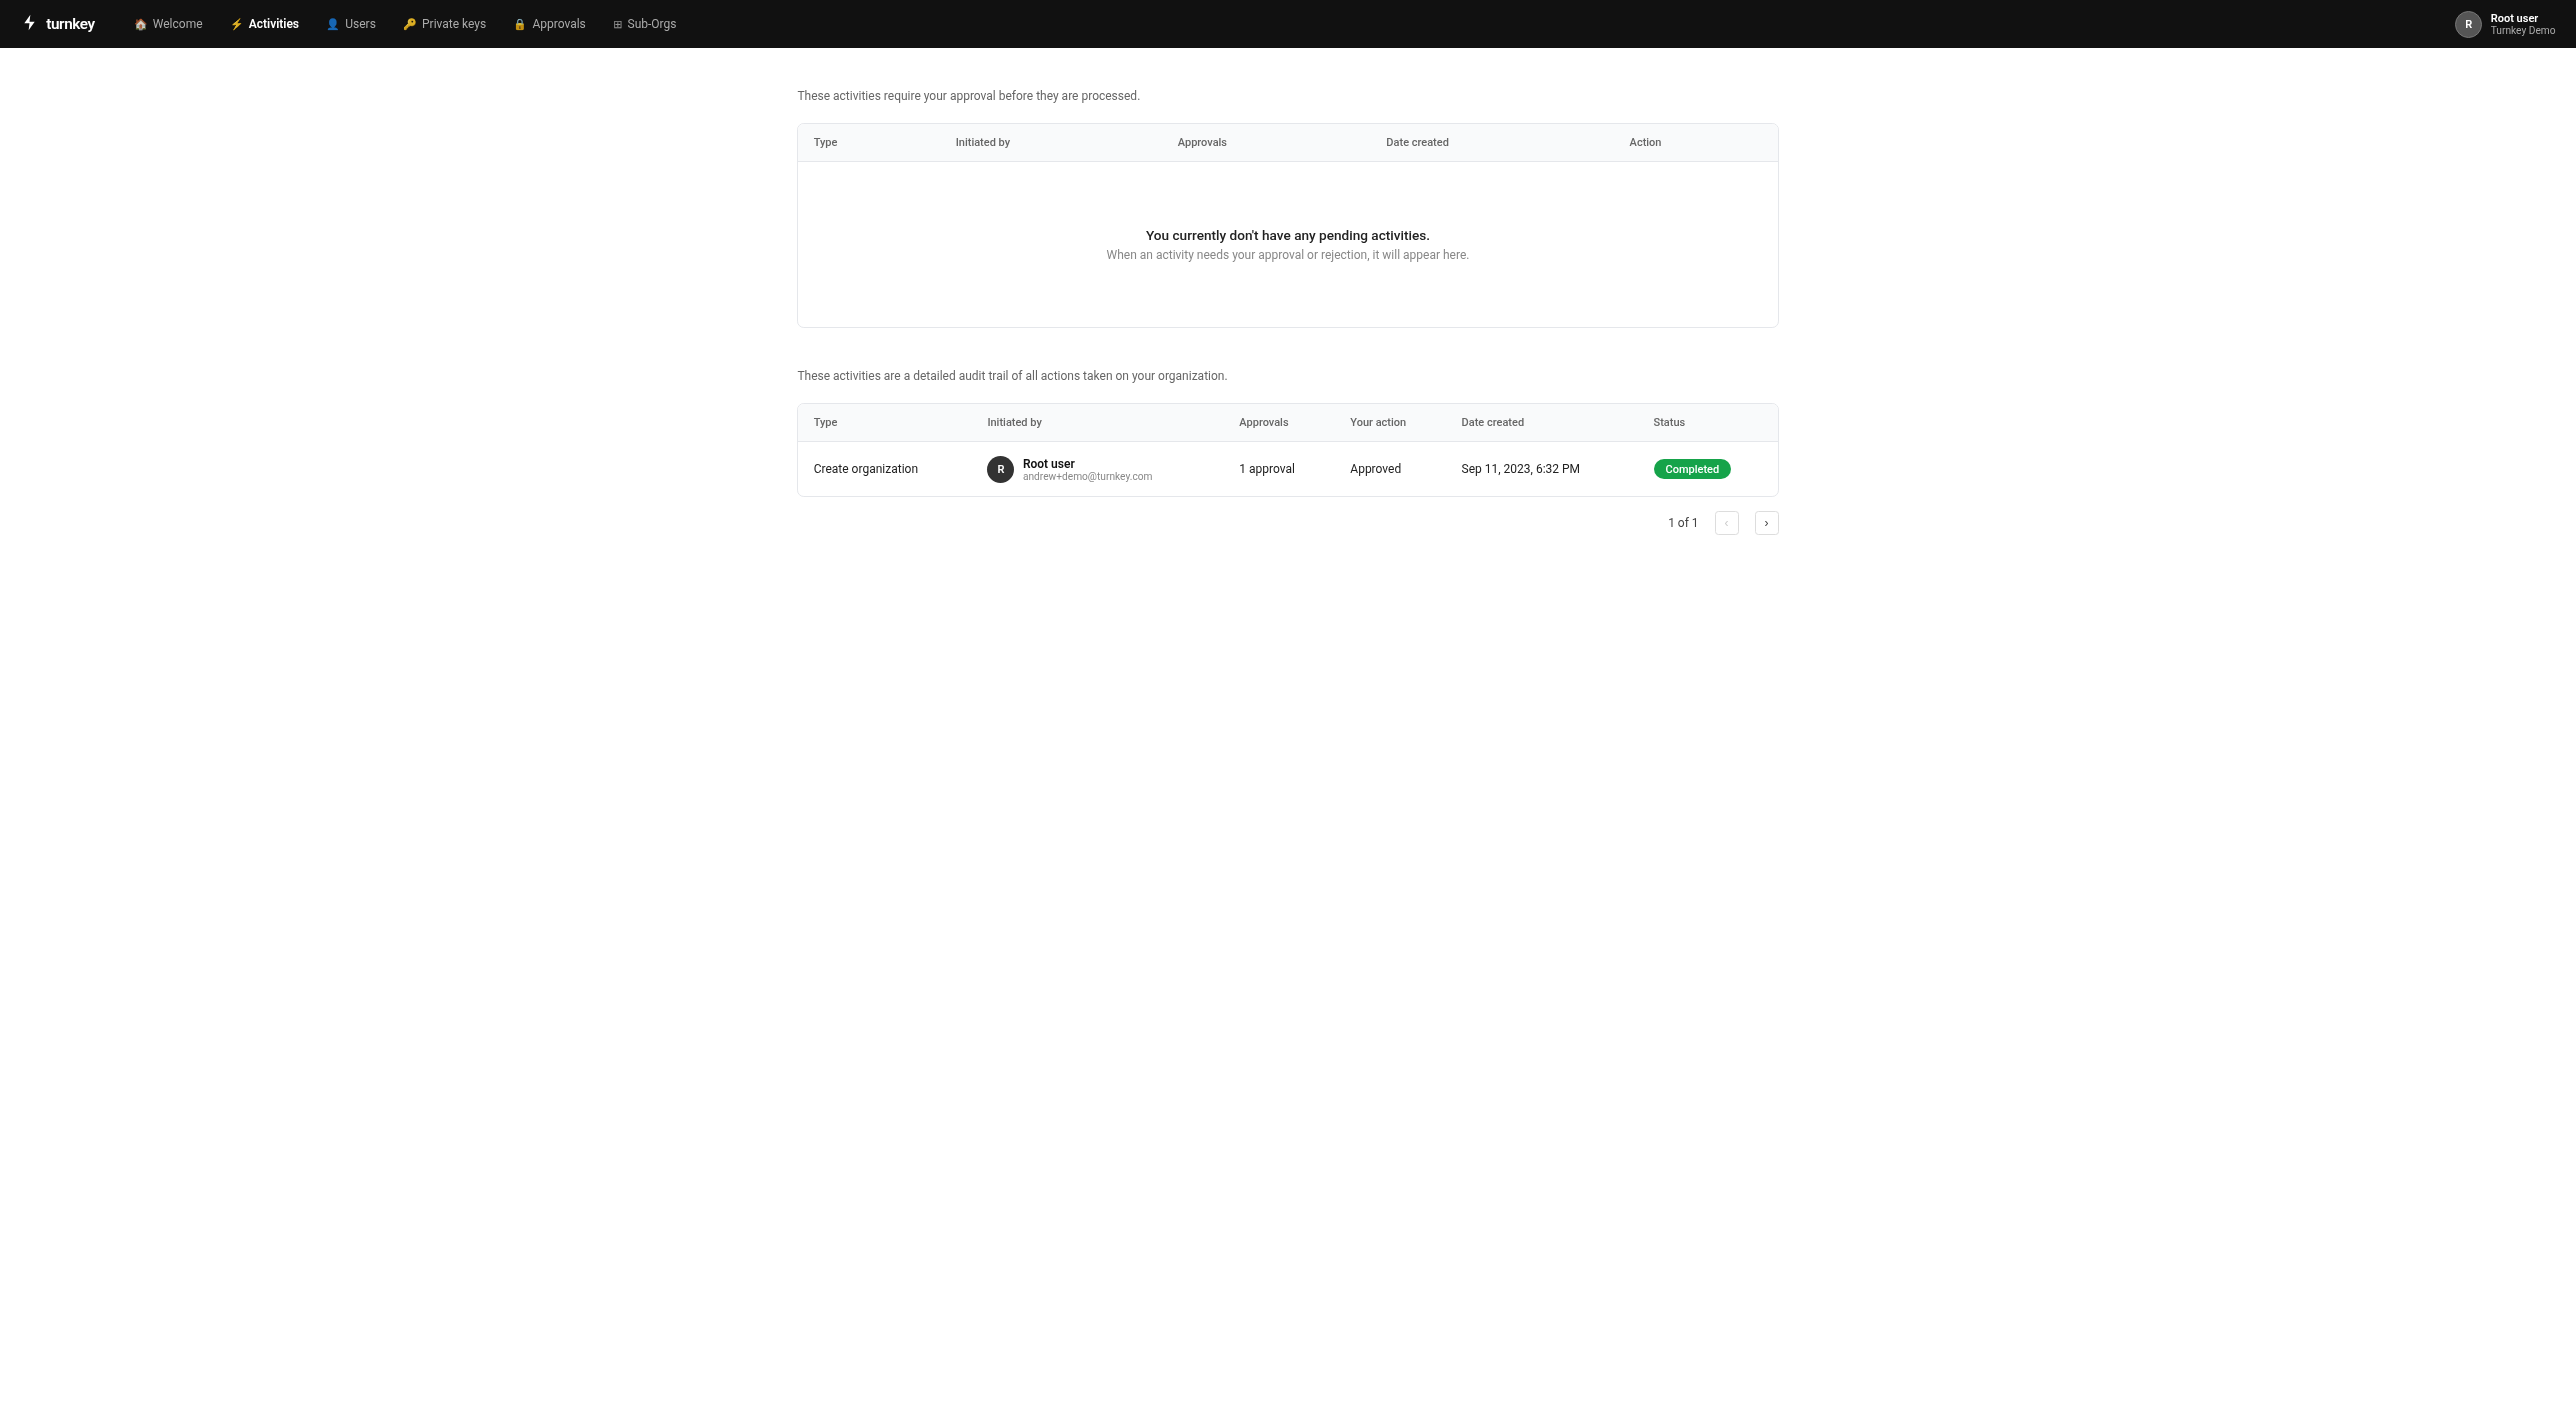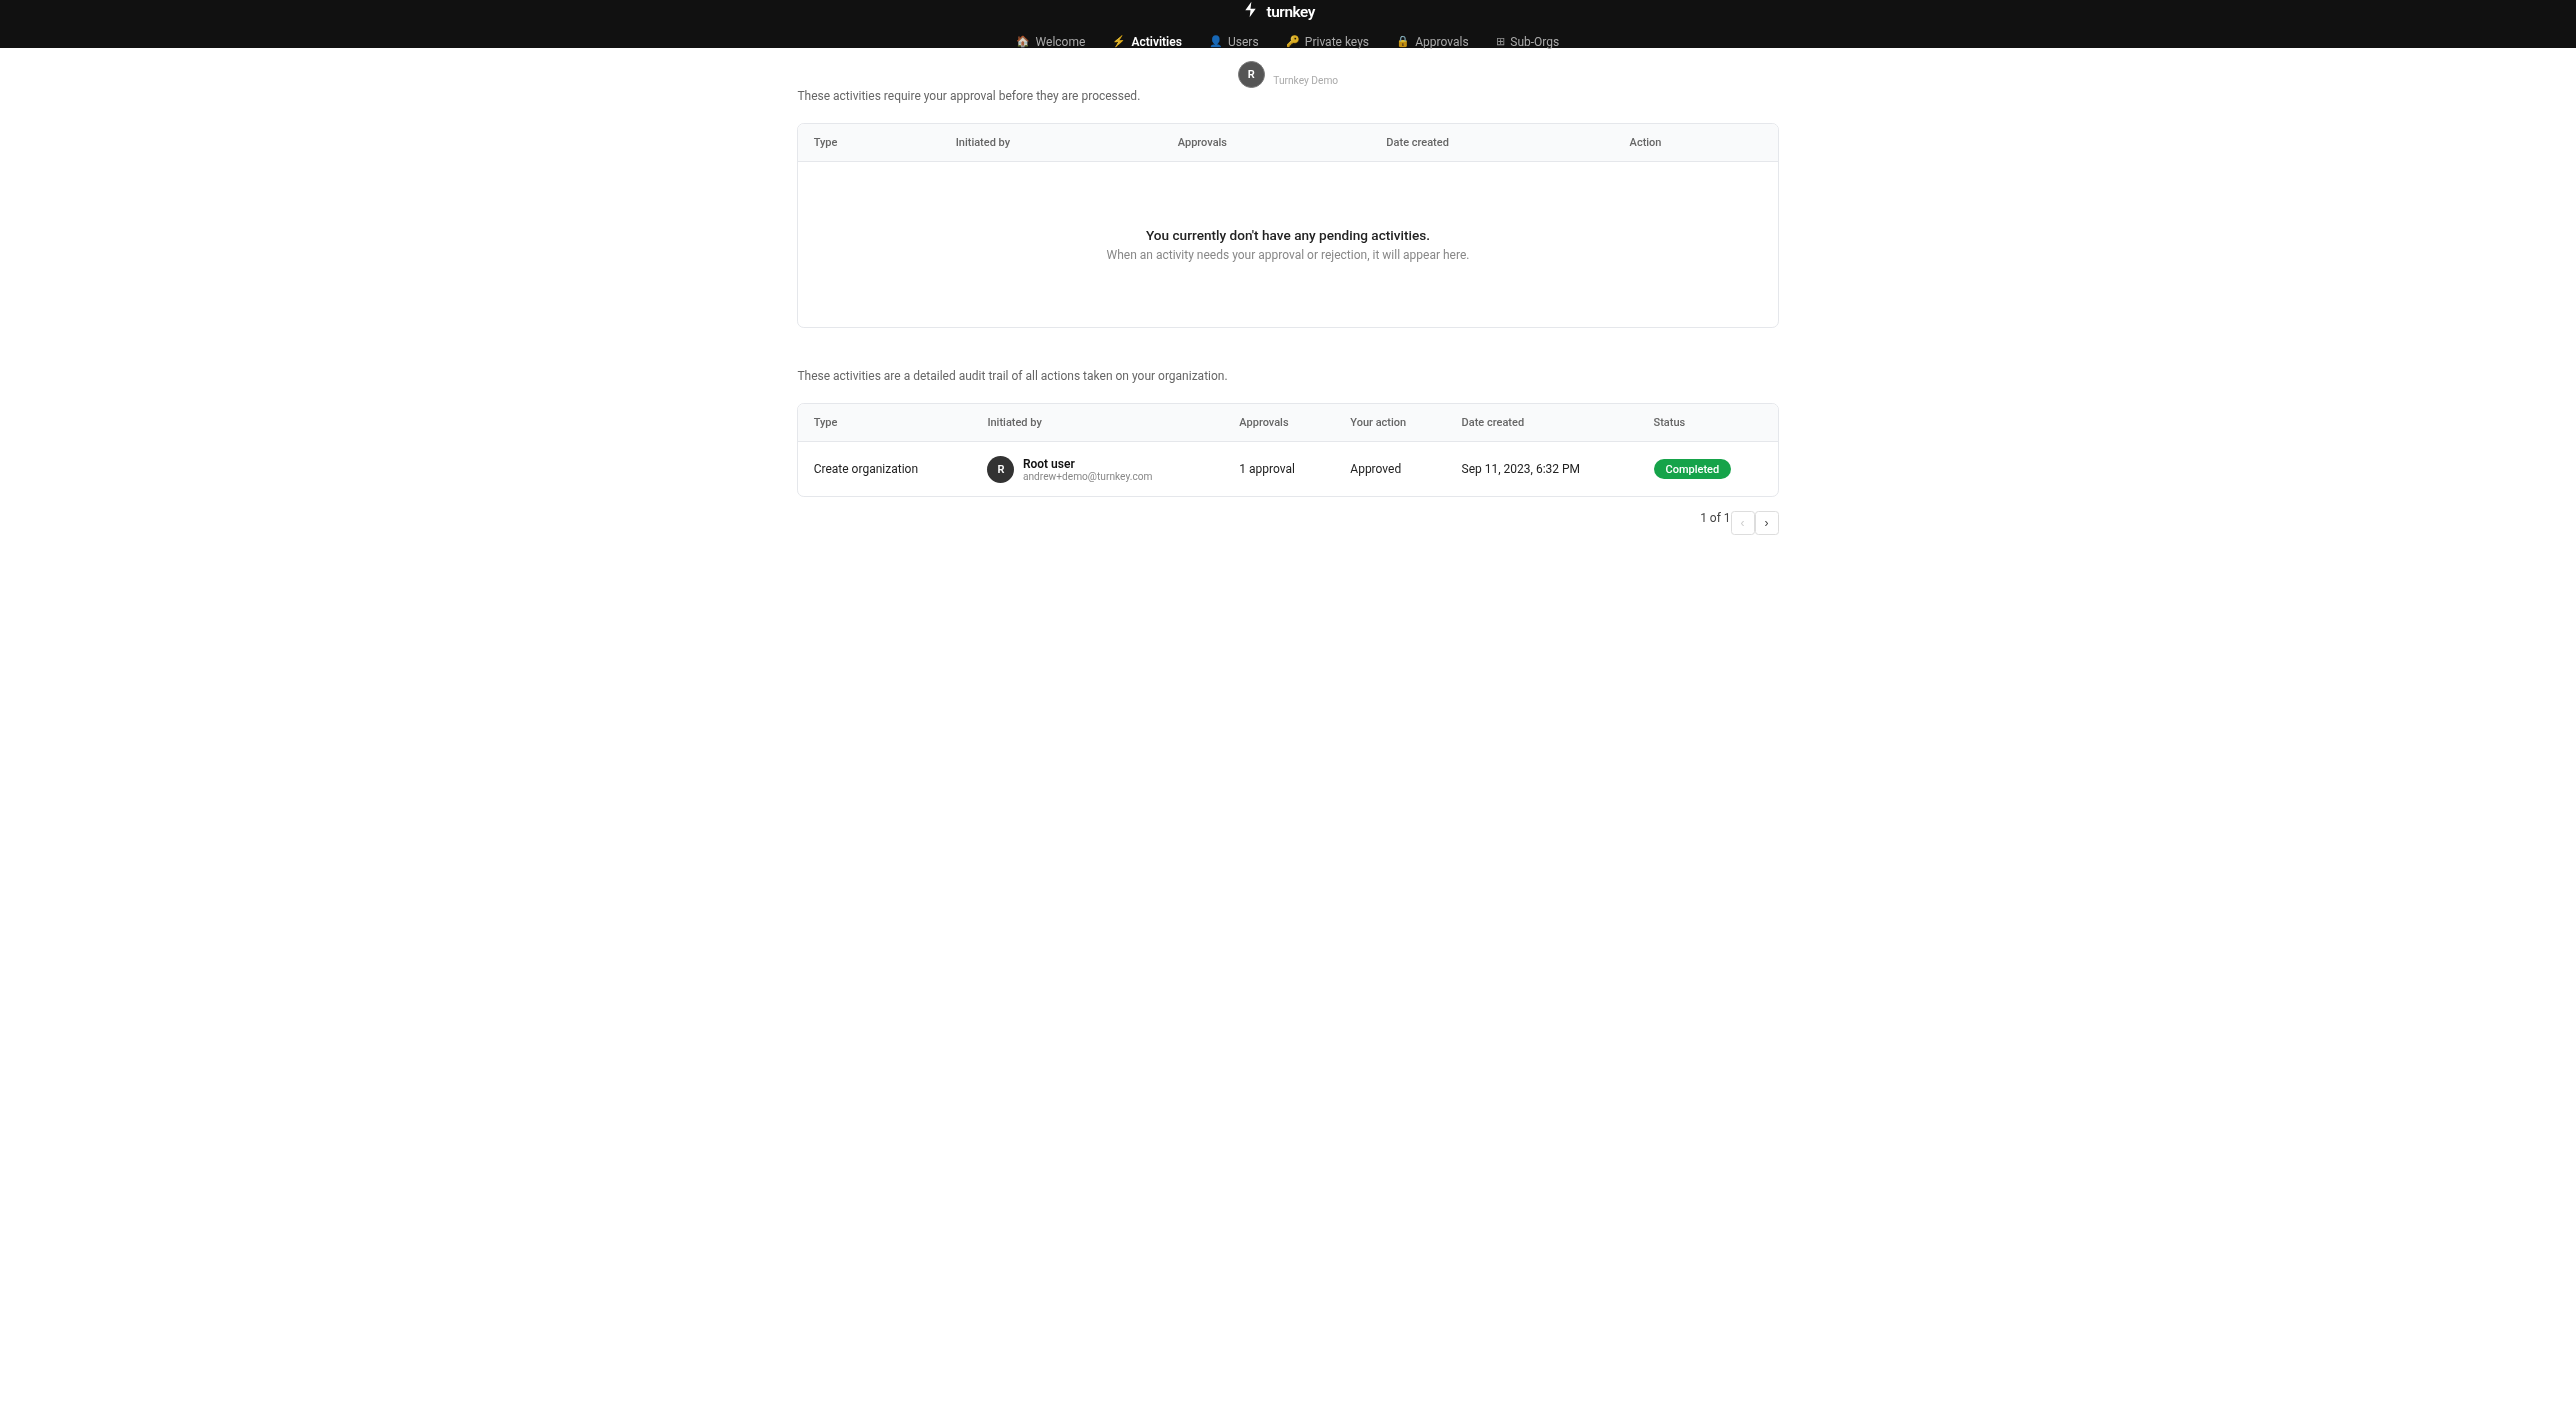--- a/index.html
+++ b/index.html
@@ -16,21 +16,20 @@
     }
 
     
     .navbar {
       background: #111111;
       display: flex;
       align-items: center;
       padding: 0 20.4px;
       height: 48px;
       gap: 6.8px;
-      flex-direction: column;
     }
 
     .nav-logo {
       display: flex;
       align-items: center;
       gap: 6.8px;
       margin-right: 20.4px;
     }
 
     .nav-logo-icon {
@@ -233,22 +232,23 @@
 
     .status-badge.completed {
       background: #16a34a;
       color: #ffffff;
       text-align: right;
     }
 
     
     .pagination {
       display: flex;
+      align-items: center;
       justify-content: flex-end;
-      gap: 0;
+      gap: 16px;
       padding: 13.6px 0;
     }
 
     .pagination-text {
       font-size: 12px;
       color: #444444;
     }
 
     .pagination-btn {
       width: 24px;

